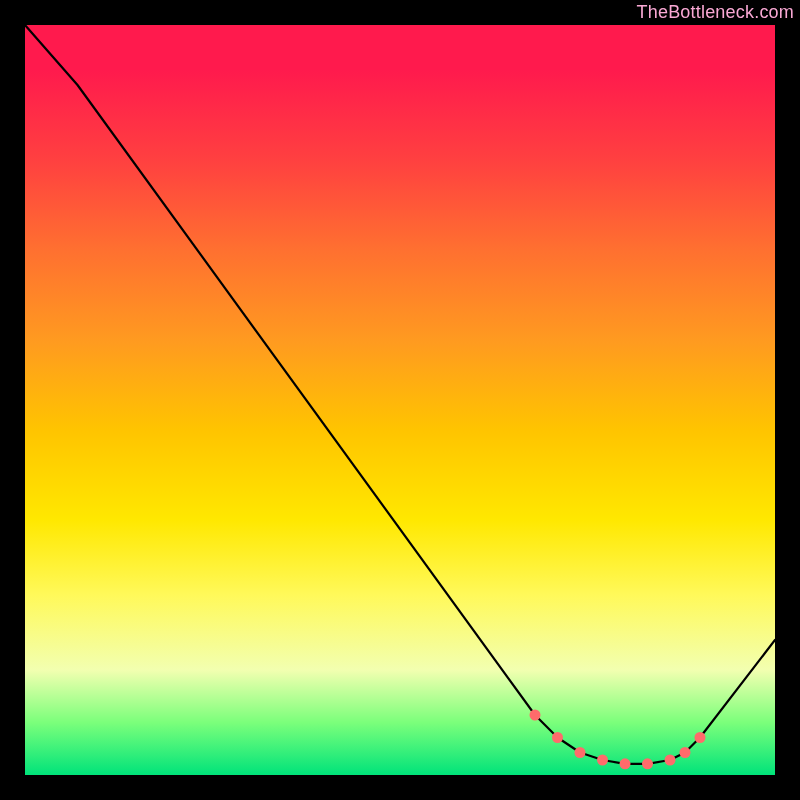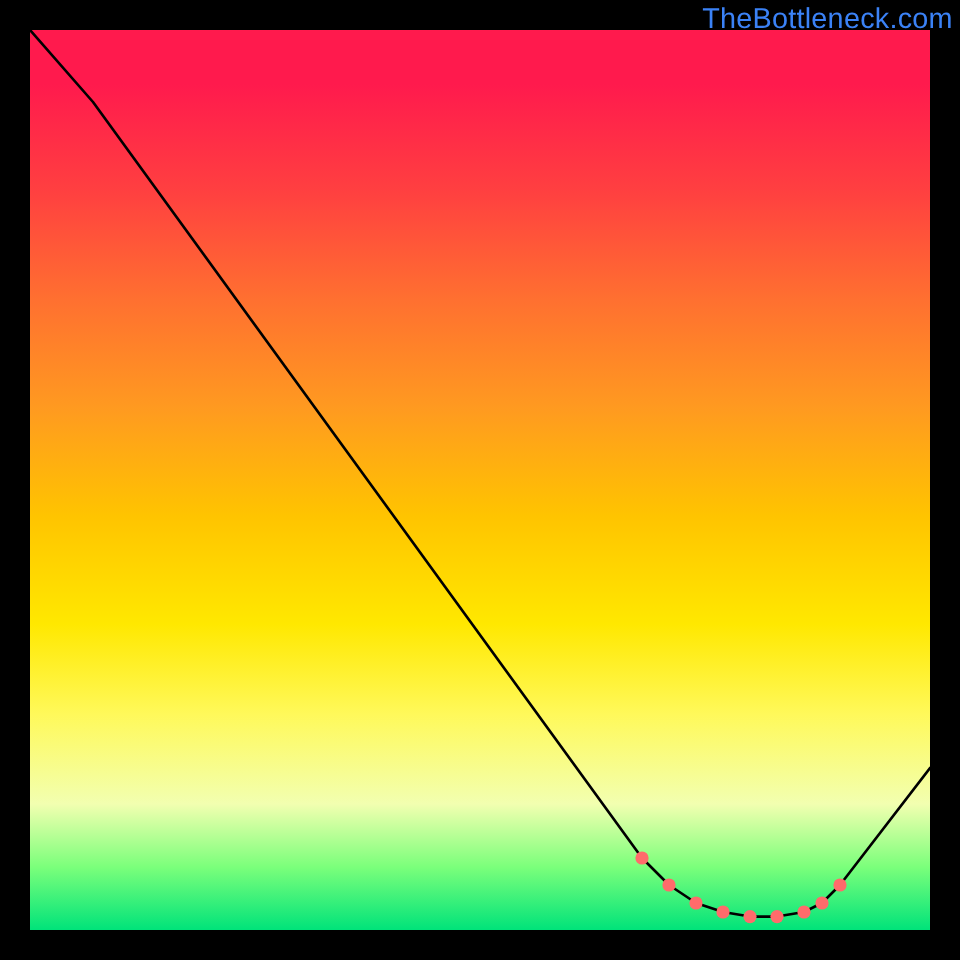--- a/index.html
+++ b/index.html
@@ -41,22 +41,22 @@
     position: absolute;
     left: 0;
     top: 0;
     width: 750px;
     height: 750px;
   }
   .watermark {
     position: absolute;
     top: 2px;
     right: 6px;
-    color: #3b82f6;
-    font-size: 24px;
+    color: #f9a8d4;
+    font-size: 18px;
     letter-spacing: 0.2px;
     user-select: none;
   }
 </style>
 </head>
 <body>
 
 <div class="frame">
   <div class="watermark">TheBottleneck.com</div>
 

